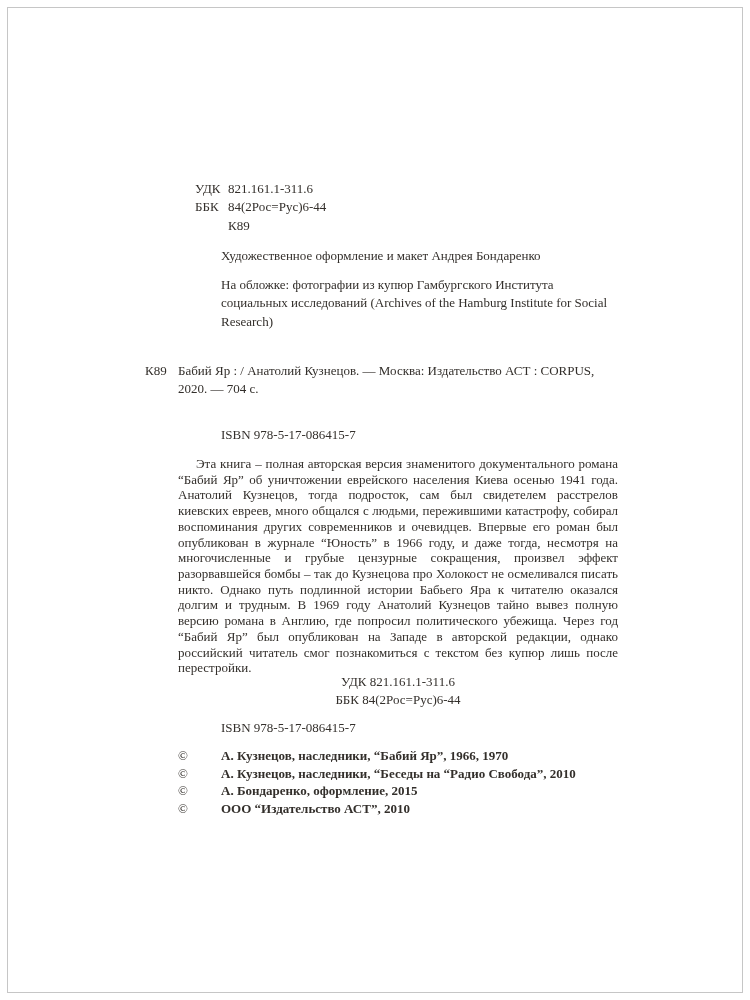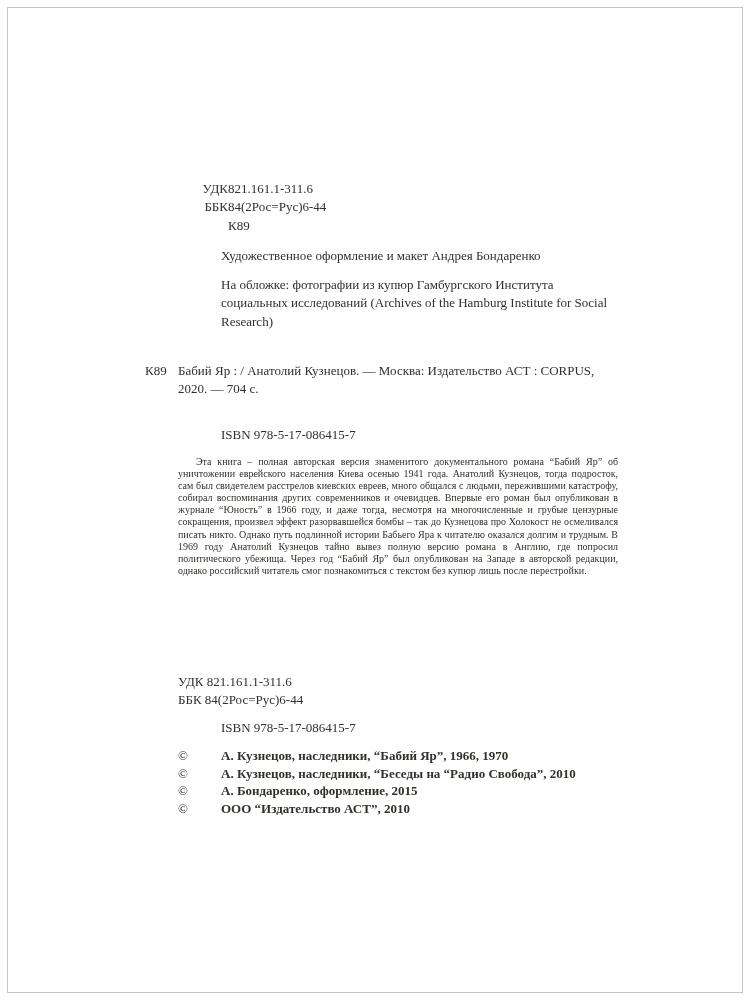--- a/index.html
+++ b/index.html
@@ -27,21 +27,21 @@
   }
   .sec {
     position: absolute;
     left: 178px;
     width: 440px;
     font-size: 13px;
     line-height: 1.42;
   }
   
   .top-codes { top: 180px; left: 195px; }
-  .code-row { display: flex; text-align: right; }
+  .code-row { display: flex; }
   .code-label { width: 33px; flex: none; }
   .code-value { flex: none; }
   
   .designer { top: 247px; padding-left: 43px; }
   .cover-credit { top: 276px; padding-left: 43px; width: 440px; box-sizing: border-box; }
   
   .author-entry { top: 362px; }
   .author-name { font-weight: bold; }
   .bib-row { position: relative; }
   .catalog-code {
@@ -51,30 +51,30 @@
   }
   
   .isbn-line { padding-left: 43px; }
   .isbn-1 { top: 426px; }
   .isbn-2 { top: 719px; }
   
   .annotation {
     top: 456px;
     text-align: justify;
     line-height: 1.21;
-    font-size: 10px;
+    font-size: 13px;
   }
   .annotation p {
     margin: 0;
     text-indent: 18px;
   }
   
   .bottom-codes {
     top: 673px;
-    text-align: left;
+    text-align: center;
   }
   
   .copyrights { top: 747px; line-height: 1.36; }
   .cr-row { display: flex; }
   .cr-mark { width: 43px; flex: none; }
   .cr-text { flex: 1; font-weight: bold; }
 </style>
 </head>
 <body>
 

